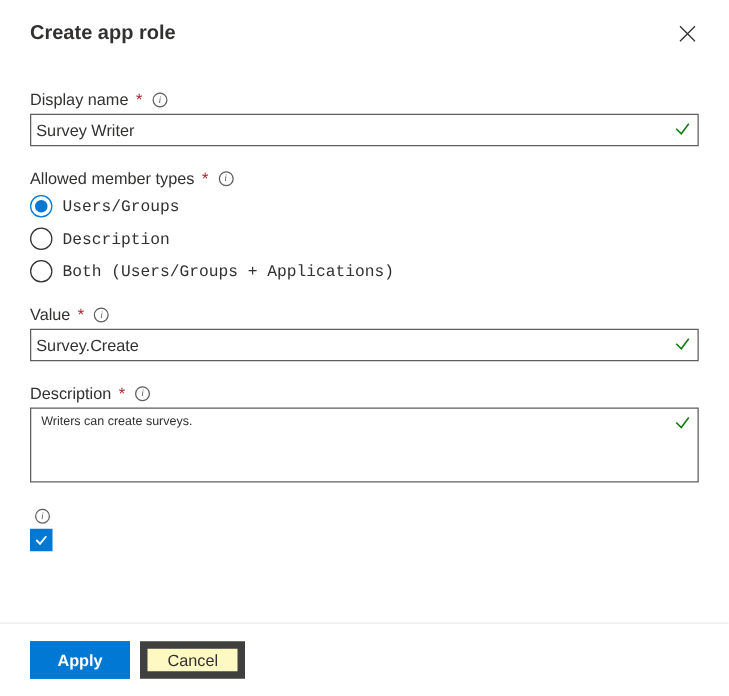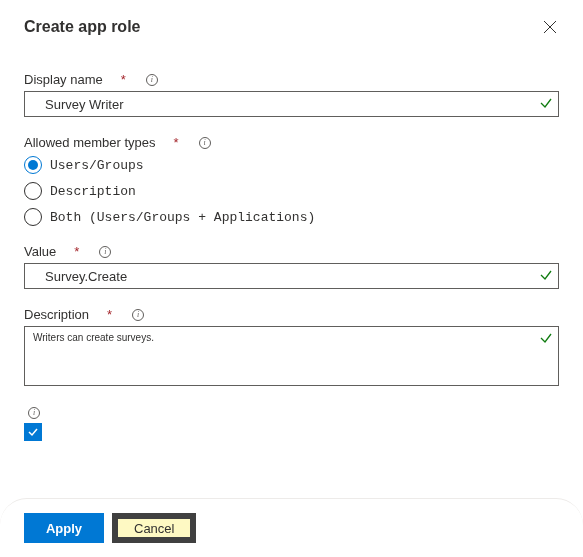--- a/index.html
+++ b/index.html
@@ -31,21 +31,21 @@
   .close-btn {
     cursor: pointer;
     padding: 2px;
     color: #323130;
   }
   .close-btn svg { display: block; }
   .field { margin-bottom: 18px; }
   .label-row {
     display: flex;
     align-items: center;
-    gap: 16px;
+    gap: 4px;
     margin-bottom: 4px;
     font-size: 13px;
     color: #323130;
   }
   .req { color: #a4262c; margin-left: 2px; }
   .info-icon {
     width: 12px;
     height: 12px;
     border: 1px solid #605e5c;
     border-radius: 50%;
@@ -58,21 +58,21 @@
     font-style: italic;
     font-family: Georgia, serif;
     margin-left: 4px;
   }
   .input-wrap {
     position: relative;
   }
   .text-input {
     width: 100%;
     height: 26px;
-    padding: 3px 26px 3px 20px;
+    padding: 3px 26px 3px 4px;
     border: 1px solid #605e5c;
     font-family: inherit;
     font-size: 13px;
     color: #323130;
     outline: none;
   }
   .text-area {
     width: 100%;
     height: 60px;
     padding: 5px 26px 5px 8px;
@@ -133,21 +133,20 @@
   .checkbox svg { display: block; }
   .footer {
     position: absolute;
     left: 0;
     right: 0;
     bottom: 0;
     border-top: 1px solid #edebe9;
     padding: 14px 24px;
     display: flex;
     gap: 8px;
-    border-radius: 27px;
   }
   .btn {
     min-width: 80px;
     height: 30px;
     padding: 0 16px;
     font-family: inherit;
     font-size: 13px;
     cursor: pointer;
     display: inline-flex;
     align-items: center;

